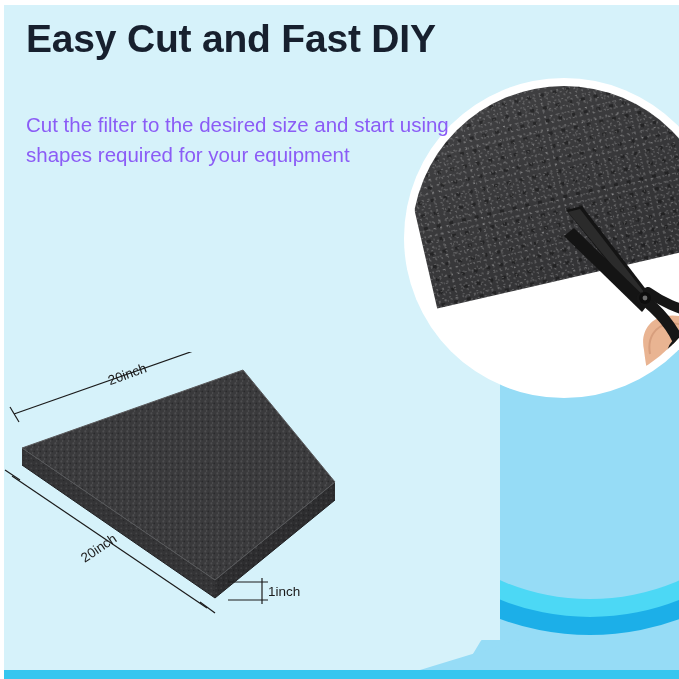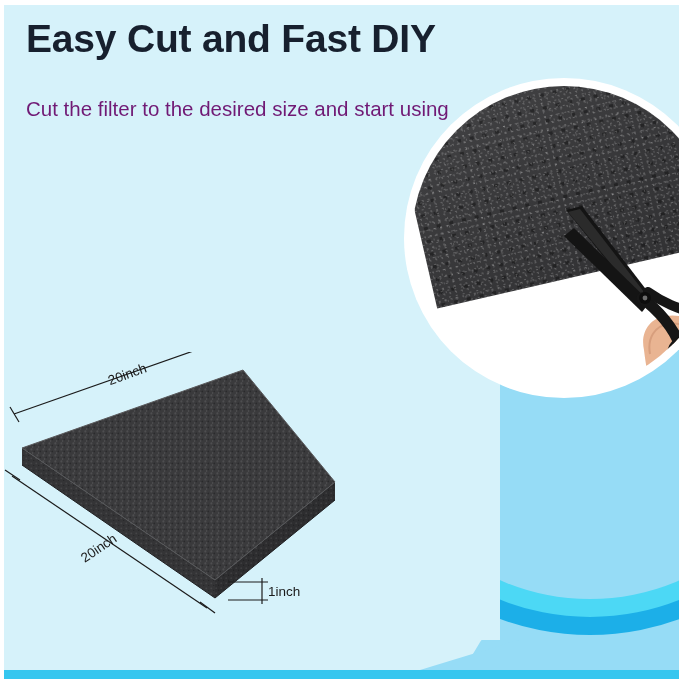--- a/index.html
+++ b/index.html
@@ -164,26 +164,26 @@
   #title{
     position:absolute;left:26px;top:17px;
     z-index:40;
     font-size:39px;
     font-weight:bold;
     letter-spacing:-.2px;
     color:#17202e;
     white-space:nowrap;
   }
   #body-text{
-    position:absolute;left:26px;top:94px;
+    position:absolute;left:26px;top:110px;
     width:420px;
     z-index:40;
     font-size:20.5px;
     line-height:30px;
-    color:#701a75;
+    color:#8b5cf6;
   }
   #body-text span{display:block;white-space:nowrap;}
 
   
   #diagram{
     position:absolute;left:0px;top:352px;
     width:340px;height:290px;
     z-index:45;
   }
   .dim-label{
@@ -253,20 +253,21 @@
 
       <ellipse cx="126" cy="156" rx="16" ry="22" fill="none" stroke="#161616" stroke-width="10" transform="rotate(-18 126 156)"></ellipse>
       <ellipse cx="143" cy="112" rx="13" ry="18" fill="none" stroke="#161616" stroke-width="9" transform="rotate(-52 143 112)"></ellipse>
     </svg>
   </div>
 
   <div id="title">Easy Cut and Fast DIY</div>
 
   <div id="body-text">
     <span>Cut the filter to the desired size and start using</span>
+    <span>shapes required for your equipment</span>
   </div>
 
   <svg id="diagram" viewBox="0 0 340 290">
     <defs>
       <pattern id="foamTex" width="6" height="6" patternUnits="userSpaceOnUse">
         <rect width="6" height="6" fill="#3a3a3c"></rect>
         <circle cx="1.4" cy="1.4" r="1.05" fill="#4e4e50"></circle>
         <circle cx="4.3" cy="3.4" r="0.85" fill="#2a2a2c"></circle>
         <circle cx="2.6" cy="5.0" r="0.7" fill="#545456"></circle>
       </pattern>

